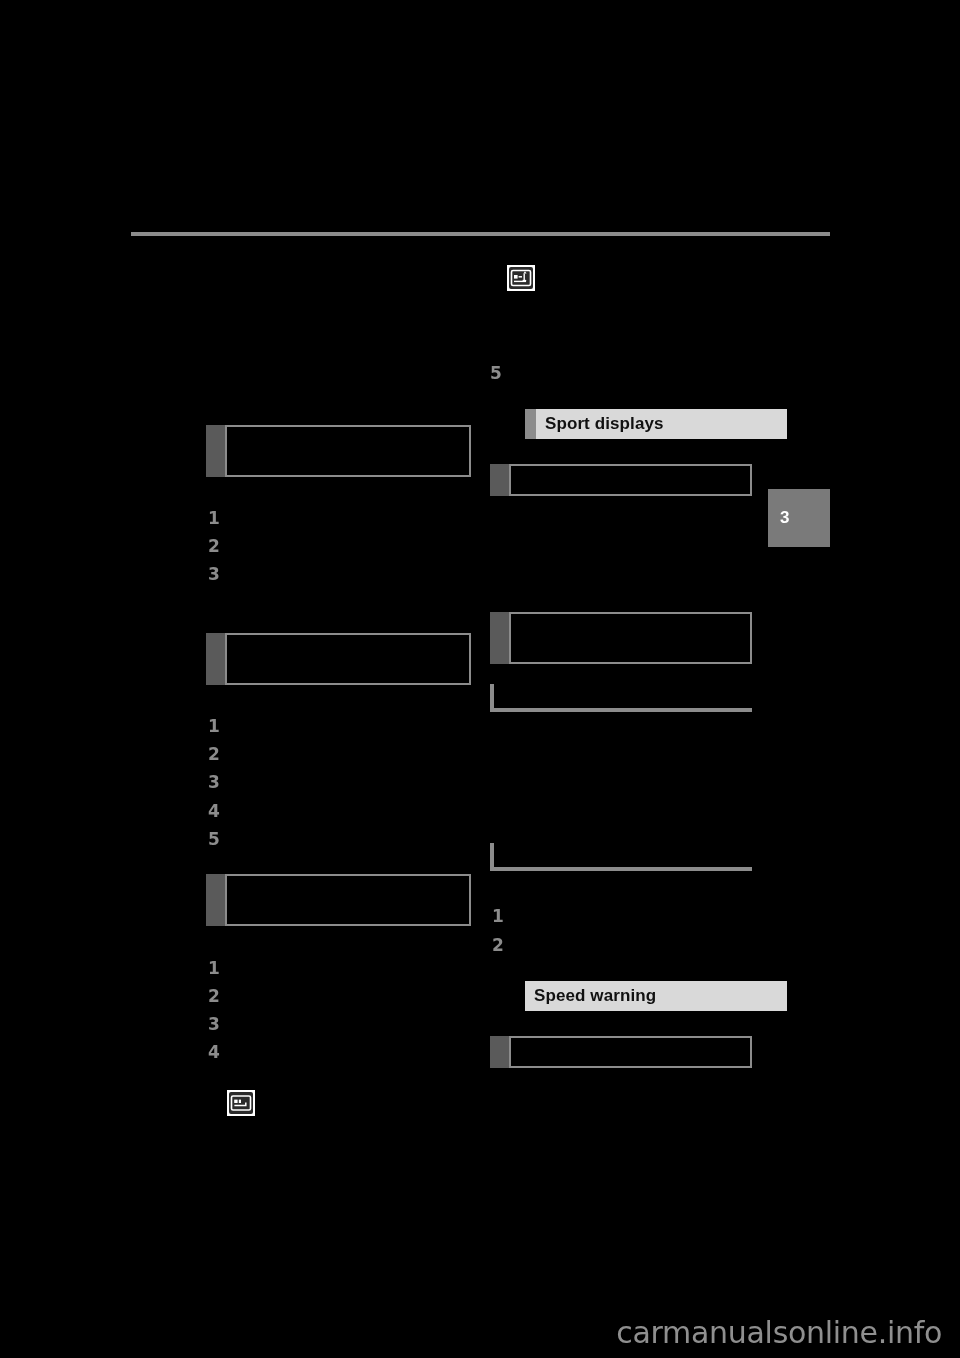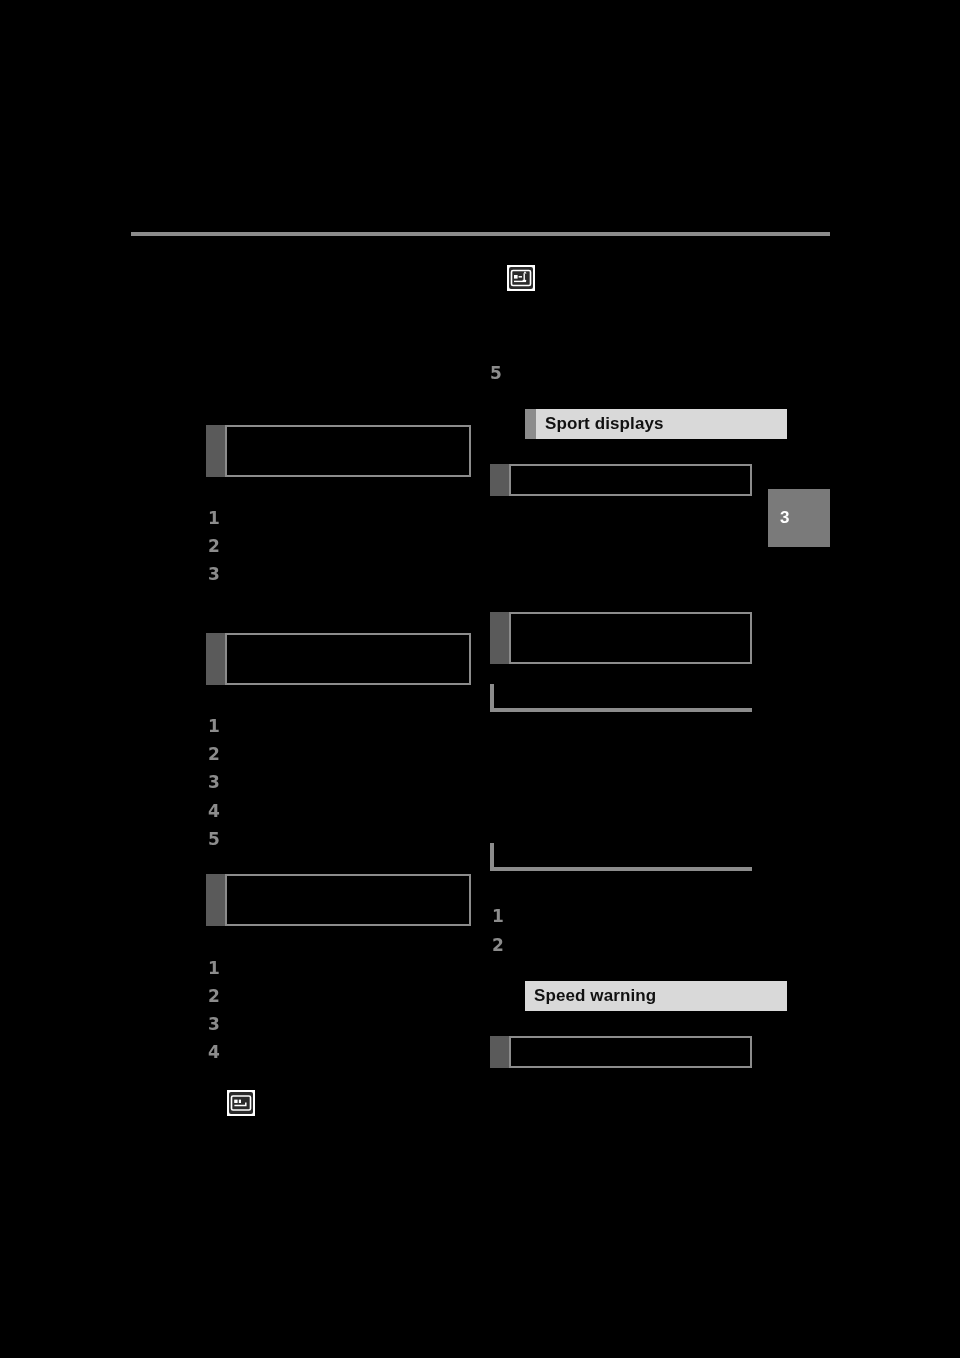--- a/index.html
+++ b/index.html
@@ -231,14 +231,15 @@
     <div class="bar">Speed warning</div>
   </div>
 
   <div class="callout" style="left:490px; top:1036px; width:262px; height:32px;">
     <div class="ctab"></div>
     <div class="cbody"></div>
   </div>
 
   <div class="page-tab">3</div>
 
+  <div class="watermark">carmanualsonline.info</div>
 
 </div>
 
 </body></html>

